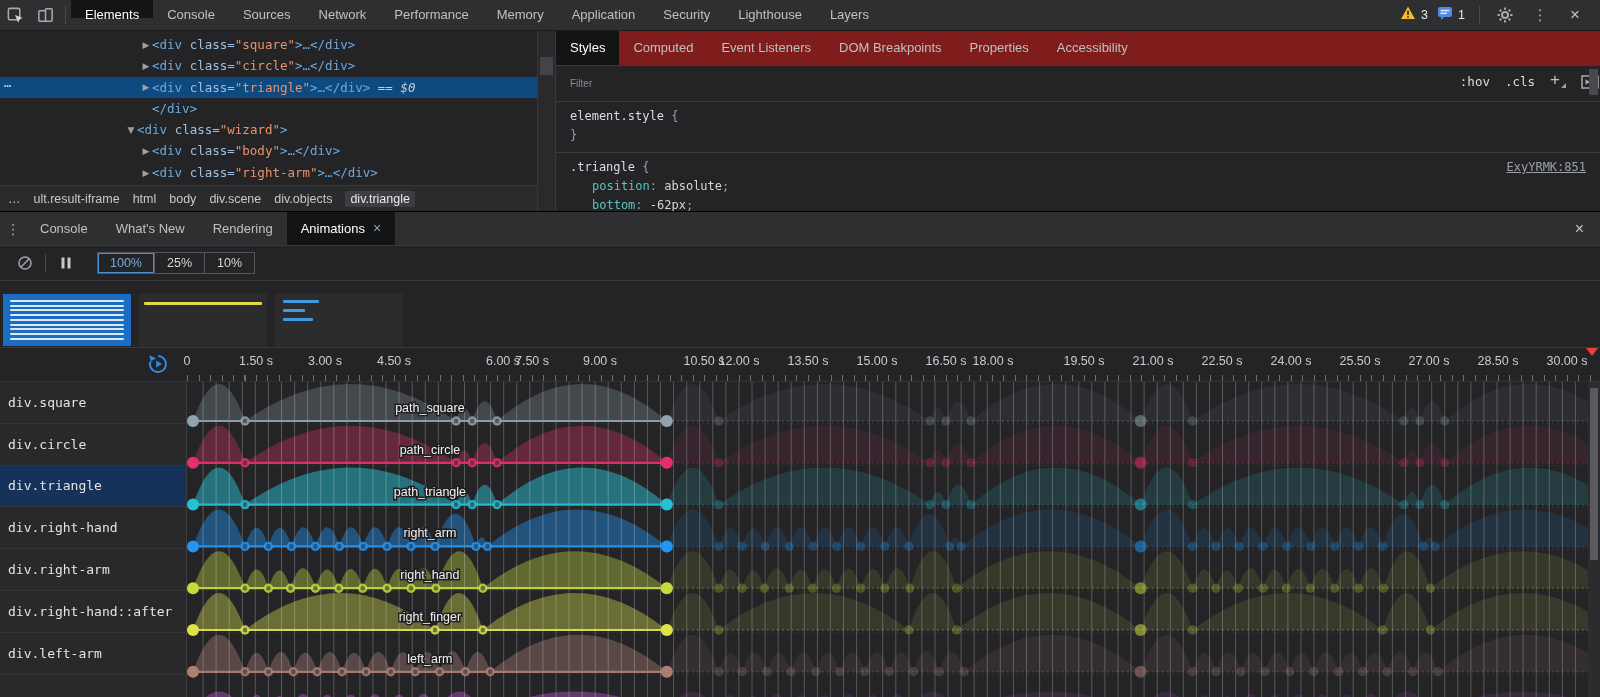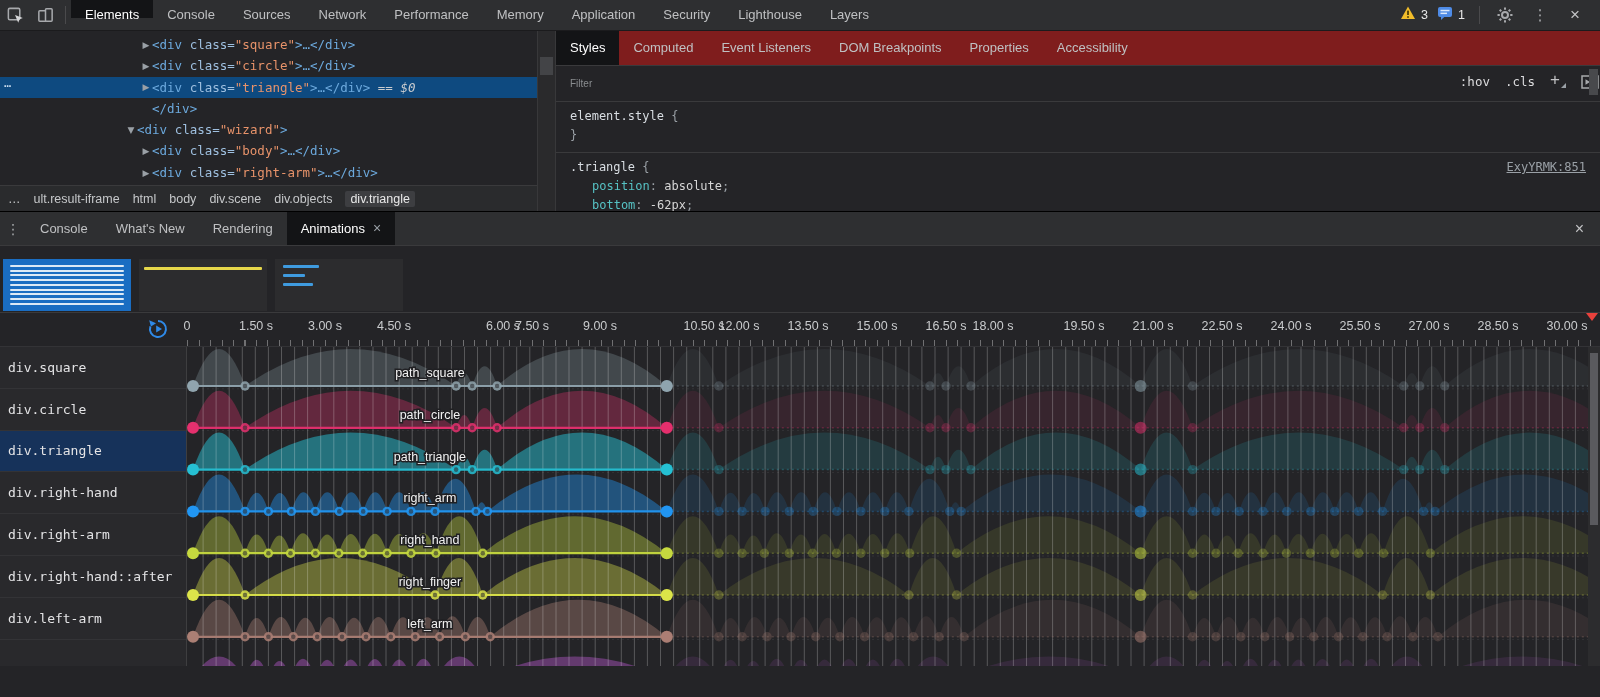--- a/index.html
+++ b/index.html
@@ -232,20 +232,40 @@
       <div class="kebab">⋮</div>
       <div class="tabs" id="drawer-tabs-list" style="height:33px;">
           <div class="tab">Console</div>
           <div class="tab">What's New</div>
           <div class="tab">Rendering</div>
           <div class="tab sel">Animations<span class="tab-x">×</span></div>
         </div>
       <div class="drawer-close">×</div>
     </div>
 
+    <div class="anim-toolbar">
+      <div class="icon-btn">
+        <svg width="16" height="16" viewBox="0 0 16 16">
+          <circle cx="8" cy="8" r="6" fill="none" stroke="#9aa0a6" stroke-width="1.6"></circle>
+          <line x1="12.2" y1="3.8" x2="3.8" y2="12.2" stroke="#9aa0a6" stroke-width="1.6"></line>
+        </svg>
+      </div>
+      <div class="vdiv"></div>
+      <div class="icon-btn">
+        <svg width="12" height="12" viewBox="0 0 12 12">
+          <rect x="1.5" y="0.5" width="3" height="11" fill="#c7c8ca"></rect>
+          <rect x="7.5" y="0.5" width="3" height="11" fill="#c7c8ca"></rect>
+        </svg>
+      </div>
+      <div class="speed-group" id="speed-group">
+          <div class="speed sel">100%</div>
+          <div class="speed">25%</div>
+          <div class="speed">10%</div>
+        </div>
+    </div>
 
     <div class="previews" id="previews">
         <div class="pcard sel">
           <div class="pline" style="left: 7px; right: 7px; top: 6px; height: 2px; background: rgba(255, 255, 255, 0.85);"></div>
           <div class="pline" style="left: 7px; right: 7px; top: 10.7px; height: 2px; background: rgba(255, 255, 255, 0.85);"></div>
           <div class="pline" style="left: 7px; right: 7px; top: 15.4px; height: 2px; background: rgba(255, 255, 255, 0.85);"></div>
           <div class="pline" style="left: 7px; right: 7px; top: 20.1px; height: 2px; background: rgba(255, 255, 255, 0.85);"></div>
           <div class="pline" style="left: 7px; right: 7px; top: 24.8px; height: 2px; background: rgba(255, 255, 255, 0.85);"></div>
           <div class="pline" style="left: 7px; right: 7px; top: 29.5px; height: 2px; background: rgba(255, 255, 255, 0.85);"></div>
           <div class="pline" style="left: 7px; right: 7px; top: 34.2px; height: 2px; background: rgba(255, 255, 255, 0.85);"></div>

